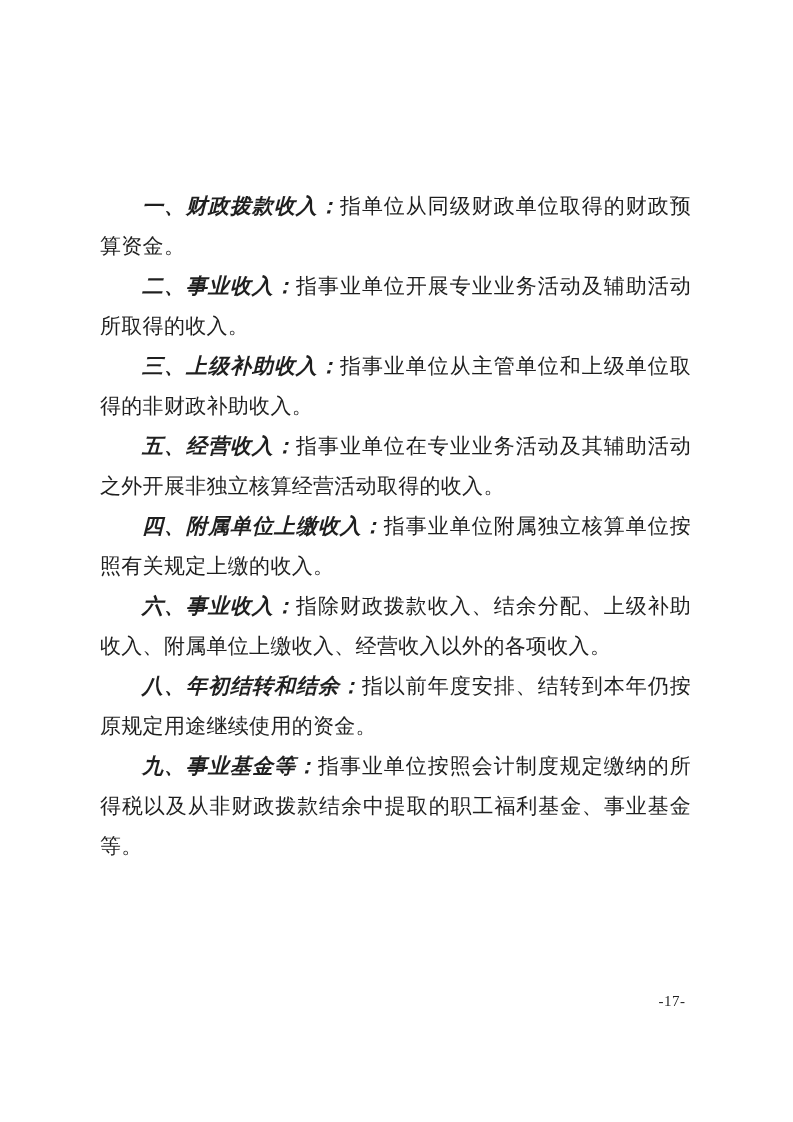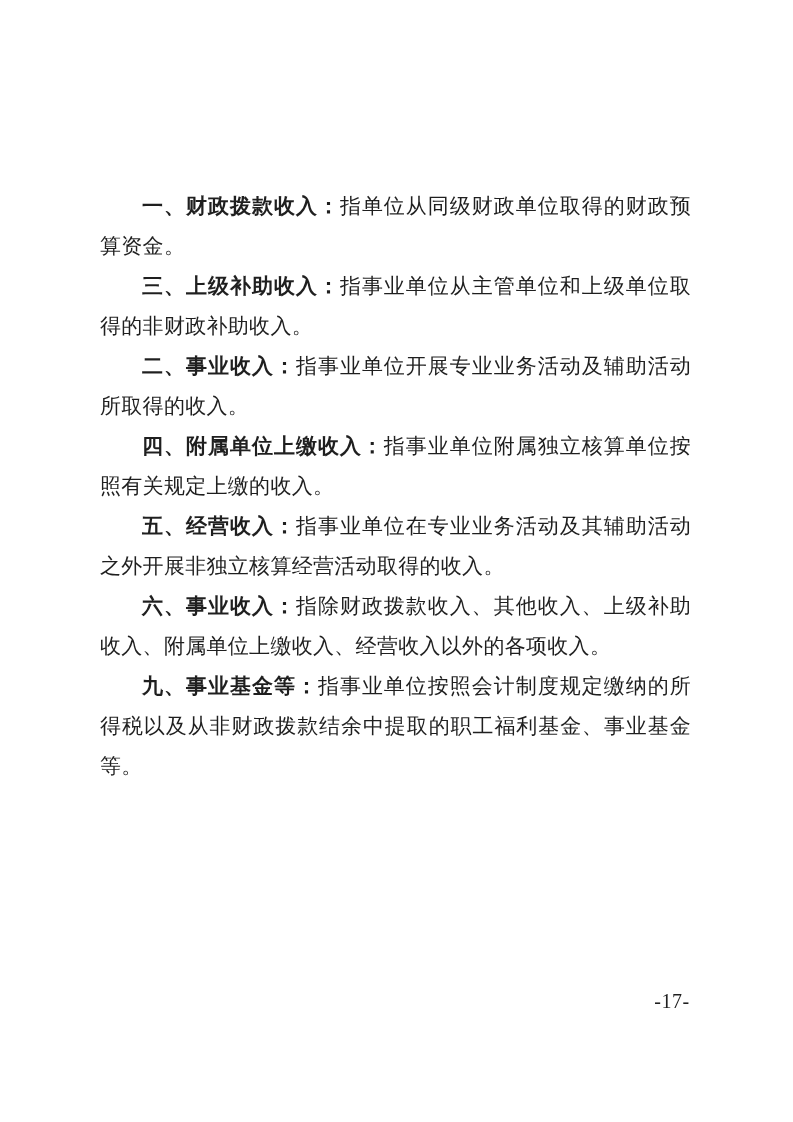--- a/index.html
+++ b/index.html
@@ -28,56 +28,58 @@
     line-height: 40px;
     color: #1f1f1f;
     text-align: justify;
     text-justify: inter-ideograph;
     text-indent: 2em;
     letter-spacing: 0.3px;
     word-break: break-all;
   }
   .def-term {
     font-weight: bold;
+    font-style: italic;
   }
   .def-body {
     font-weight: normal;
   }
   .page-number {
     position: absolute;
     left: 650px;
     top: 991px;
     width: 44px;
     text-align: center;
-    font-size: 20px;
+    font-size: 15px;
     line-height: 20px;
     color: #1f1f1f;
     letter-spacing: 0.5px;
   }
 </style>
 </head>
 <body>
 
 <div class="page">
 
   <div class="content">
 
     <p class="def-para"><span class="def-term">一、财政拨款收入：</span><span class="def-body">指单位从同级财政单位取得的财政预算资金。</span></p>
 
+    <p class="def-para"><span class="def-term">二、事业收入：</span><span class="def-body">指事业单位开展专业业务活动及辅助活动所取得的收入。</span></p>
+
     <p class="def-para"><span class="def-term">三、上级补助收入：</span><span class="def-body">指事业单位从主管单位和上级单位取得的非财政补助收入。</span></p>
 
-    <p class="def-para"><span class="def-term">二、事业收入：</span><span class="def-body">指事业单位开展专业业务活动及辅助活动所取得的收入。</span></p>
+    <p class="def-para"><span class="def-term">五、经营收入：</span><span class="def-body">指事业单位在专业业务活动及其辅助活动之外开展非独立核算经营活动取得的收入。</span></p>
 
     <p class="def-para"><span class="def-term">四、附属单位上缴收入：</span><span class="def-body">指事业单位附属独立核算单位按照有关规定上缴的收入。</span></p>
 
-    <p class="def-para"><span class="def-term">五、经营收入：</span><span class="def-body">指事业单位在专业业务活动及其辅助活动之外开展非独立核算经营活动取得的收入。</span></p>
-
-    <p class="def-para"><span class="def-term">六、事业收入：</span><span class="def-body">指除财政拨款收入、其他收入、上级补助收入、附属单位上缴收入、经营收入以外的各项收入。</span></p>
+    <p class="def-para"><span class="def-term">六、事业收入：</span><span class="def-body">指除财政拨款收入、结余分配、上级补助收入、附属单位上缴收入、经营收入以外的各项收入。</span></p>
 
 
+    <p class="def-para"><span class="def-term">八、年初结转和结余：</span><span class="def-body">指以前年度安排、结转到本年仍按原规定用途继续使用的资金。</span></p>
 
     <p class="def-para"><span class="def-term">九、事业基金等：</span><span class="def-body">指事业单位按照会计制度规定缴纳的所得税以及从非财政拨款结余中提取的职工福利基金、事业基金等。</span></p>
 
   </div>
 
   <div class="page-number">-17-</div>
 
 </div>
 
 </body></html>

